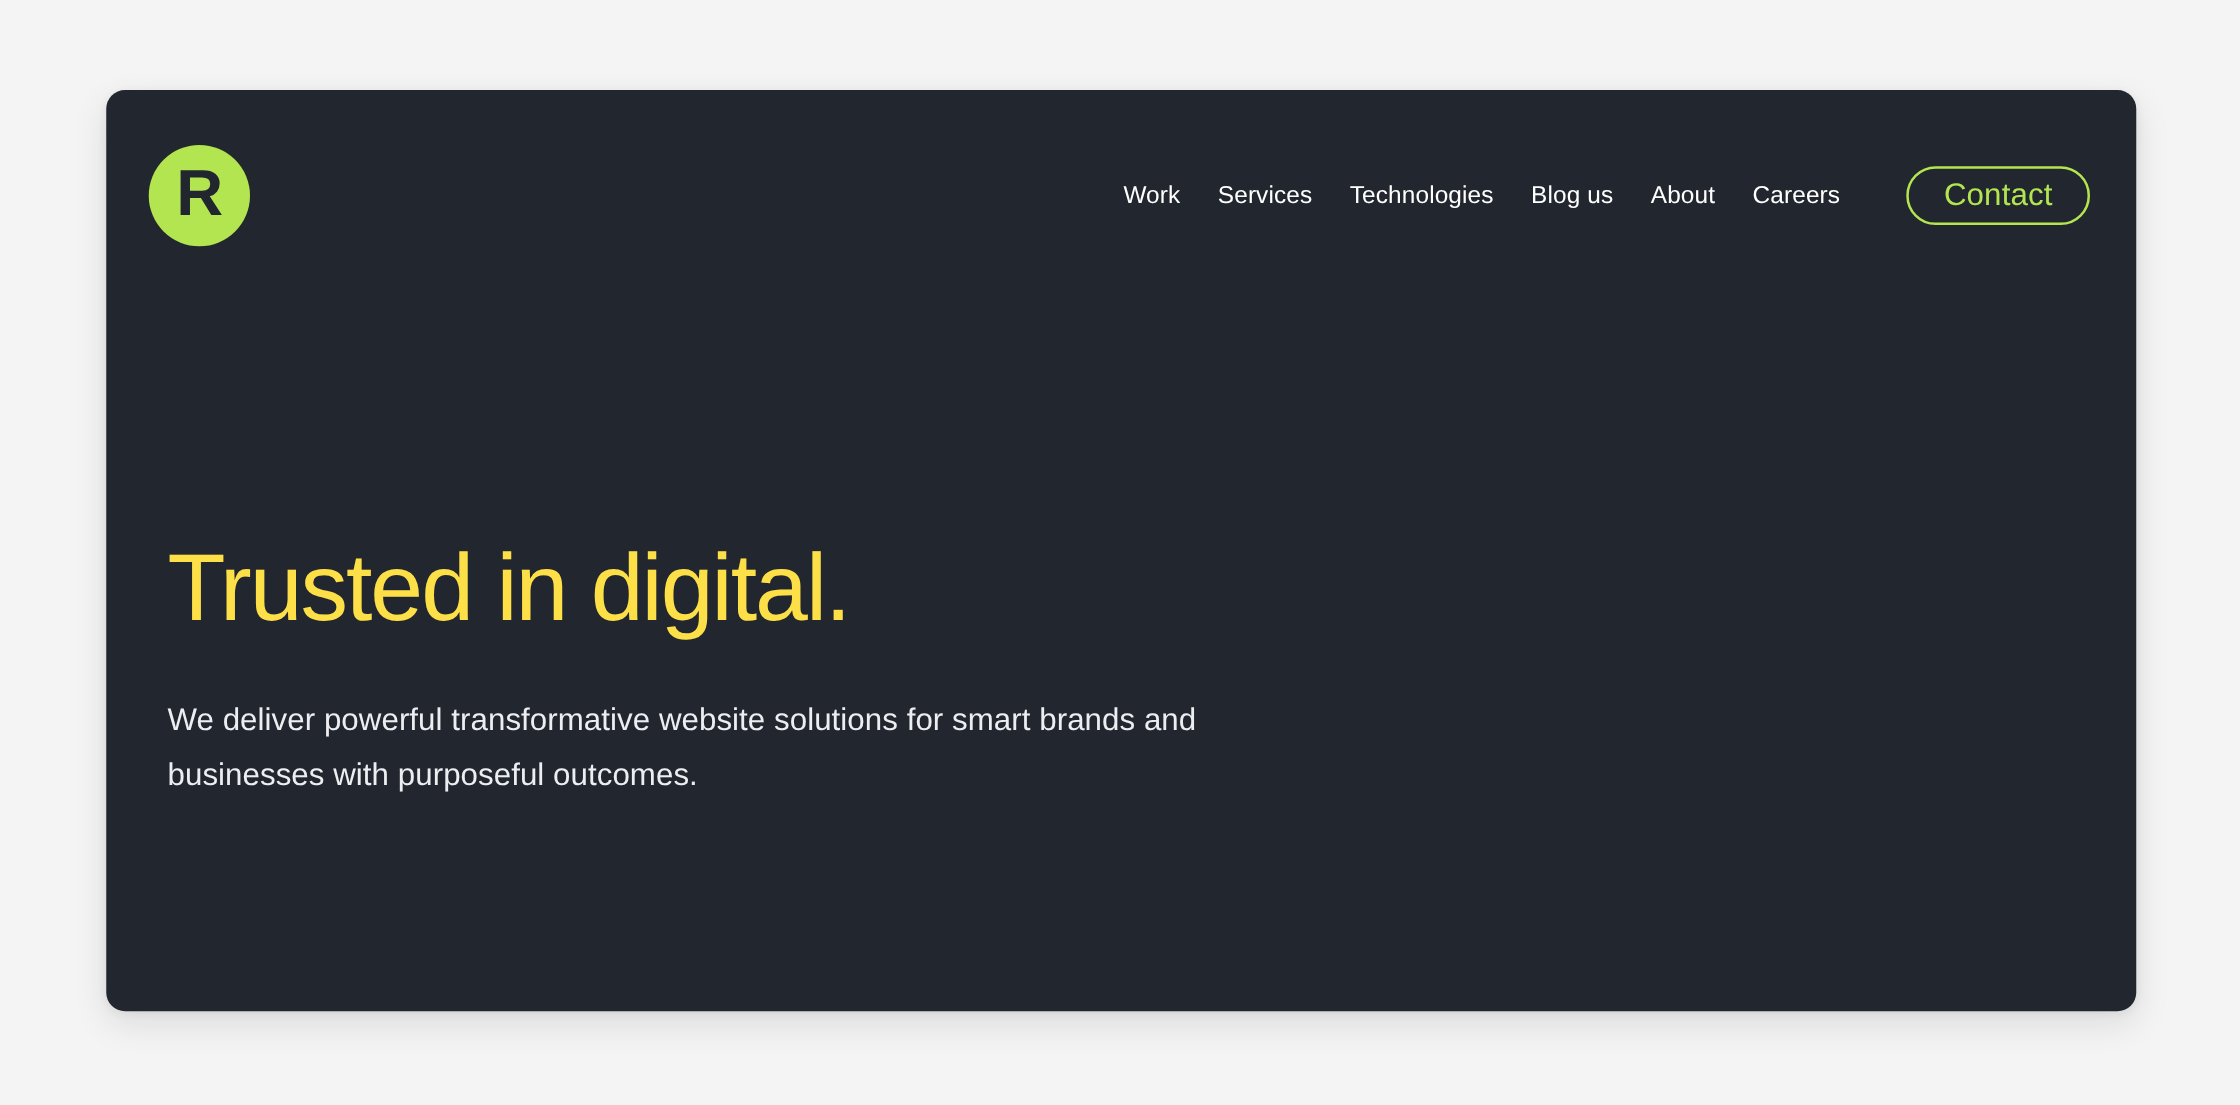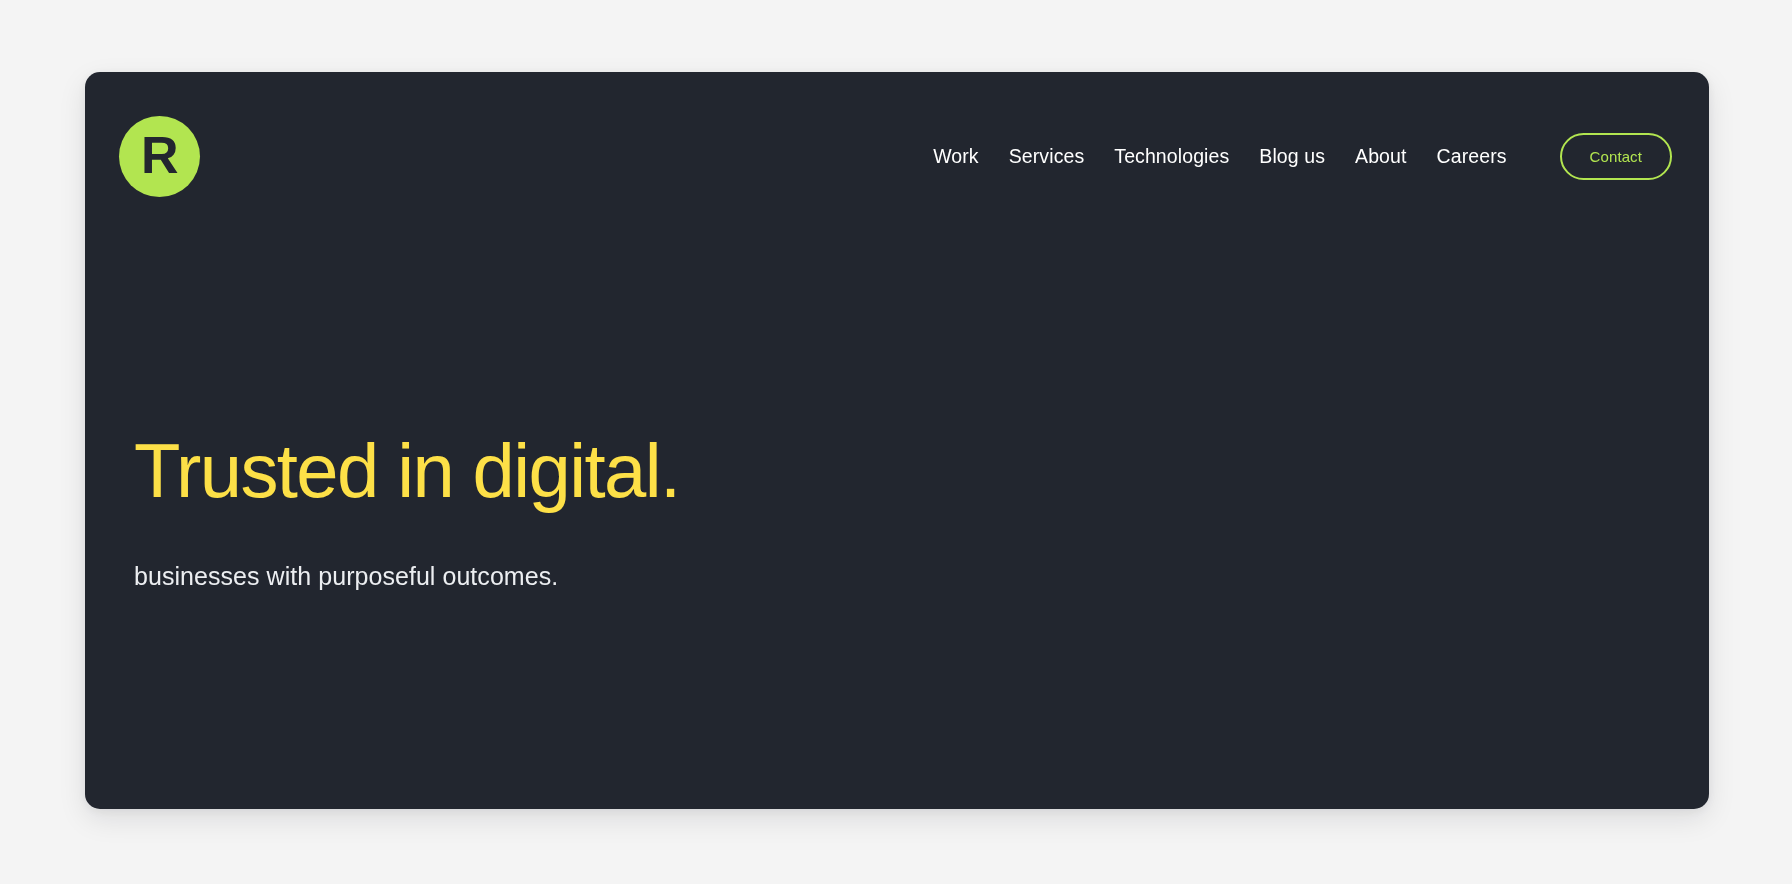--- a/index.html
+++ b/index.html
@@ -98,21 +98,21 @@
     display: inline-flex;
     align-items: center;
     justify-content: center;
     height: 47px;
     padding: 0 28px;
     border: 2px solid #b2e550;
     border-radius: 999px;
     background: transparent;
     color: #b2e550;
     font-family: "Liberation Sans", sans-serif;
-    font-size: 15px;
+    font-size: 25px;
     font-weight: 500;
     letter-spacing: 0.1px;
     white-space: nowrap;
     cursor: pointer;
   }
 
   
   .hero-body {
     position: absolute;
     left: 49px;
@@ -172,20 +172,21 @@
 
     </header>
 
     <div class="hero-body">
 
       <h1 class="hero-title">
         <span class="line">Trusted in digital.</span>
       </h1>
 
       <p class="hero-subtitle">
+        <span class="line">We deliver powerful transformative website solutions for smart brands and</span>
         <span class="line">businesses with purposeful outcomes.</span>
       </p>
 
     </div>
 
   </section>
 
 </div>
 
 </body></html>

